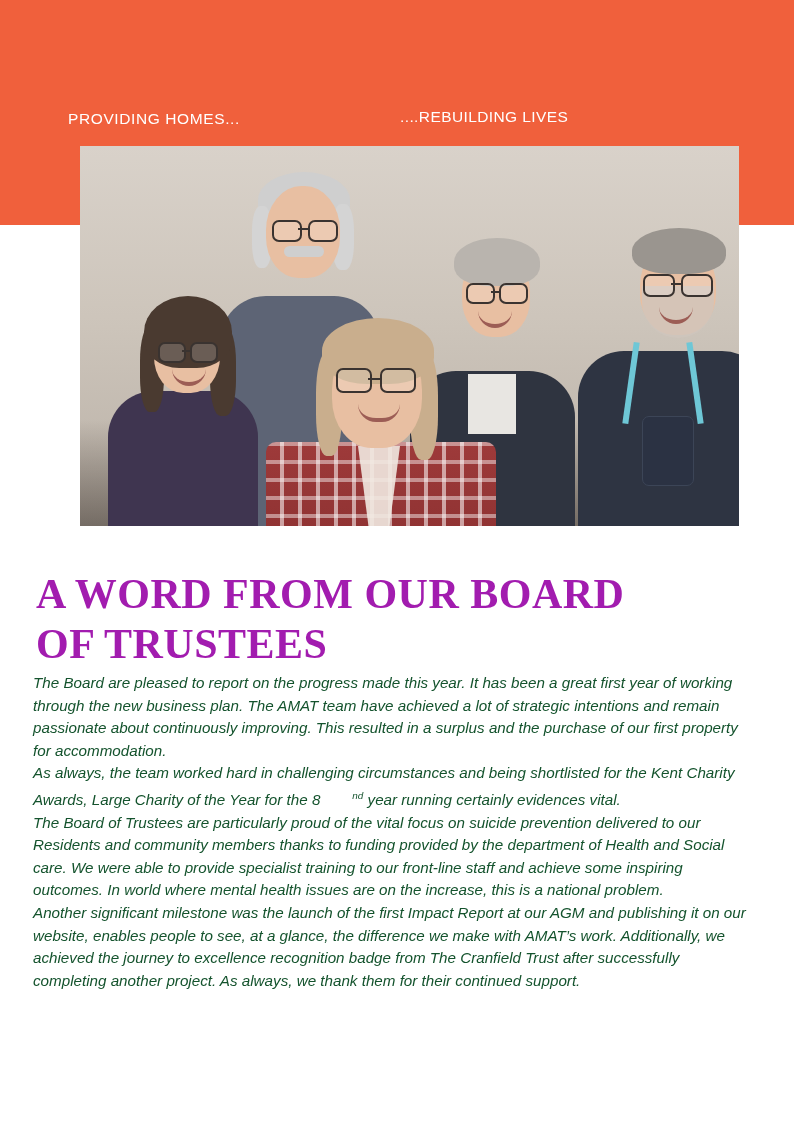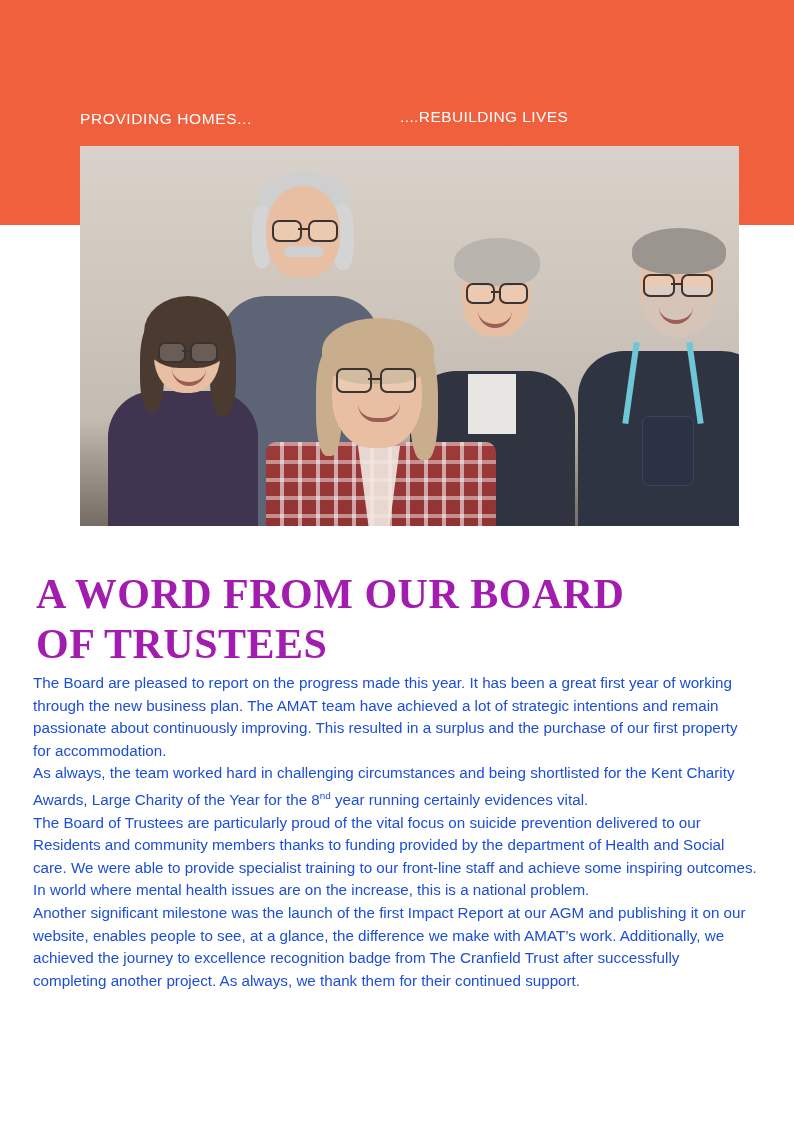--- a/index.html
+++ b/index.html
@@ -20,21 +20,21 @@
   .header-band {
     position: absolute;
     left: 0;
     top: 0;
     width: 794px;
     height: 225px;
     background: #f0603c;
   }
   .tagline-left {
     position: absolute;
-    left: 80px;
+    left: 68px;
     top: 110px;
     font-size: 15.5px;
     letter-spacing: 0.6px;
     color: #ffffff;
     font-weight: 400;
     text-align: center;
   }
   .tagline-right {
     position: absolute;
     left: 400px;
@@ -169,28 +169,30 @@
   }
 
   
   .body-copy {
     position: absolute;
     left: 33px;
     top: 672px;
     width: 724px;
     font-size: 15.2px;
     line-height: 22.6px;
-    color: #1d4ed8;
+    color: #14532d;
+    font-style: italic;
   }
   .body-copy p {
     margin: 0;
   }
   sup {
     font-size: 0.65em;
     vertical-align: super;
+    margin-left: 32px;
   }
 </style>
 </head>
 <body>
 
 <div class="header-band"></div>
 
 <div class="tagline-left">PROVIDING HOMES...</div>
 
 <div class="tagline-right">....REBUILDING LIVES</div>

